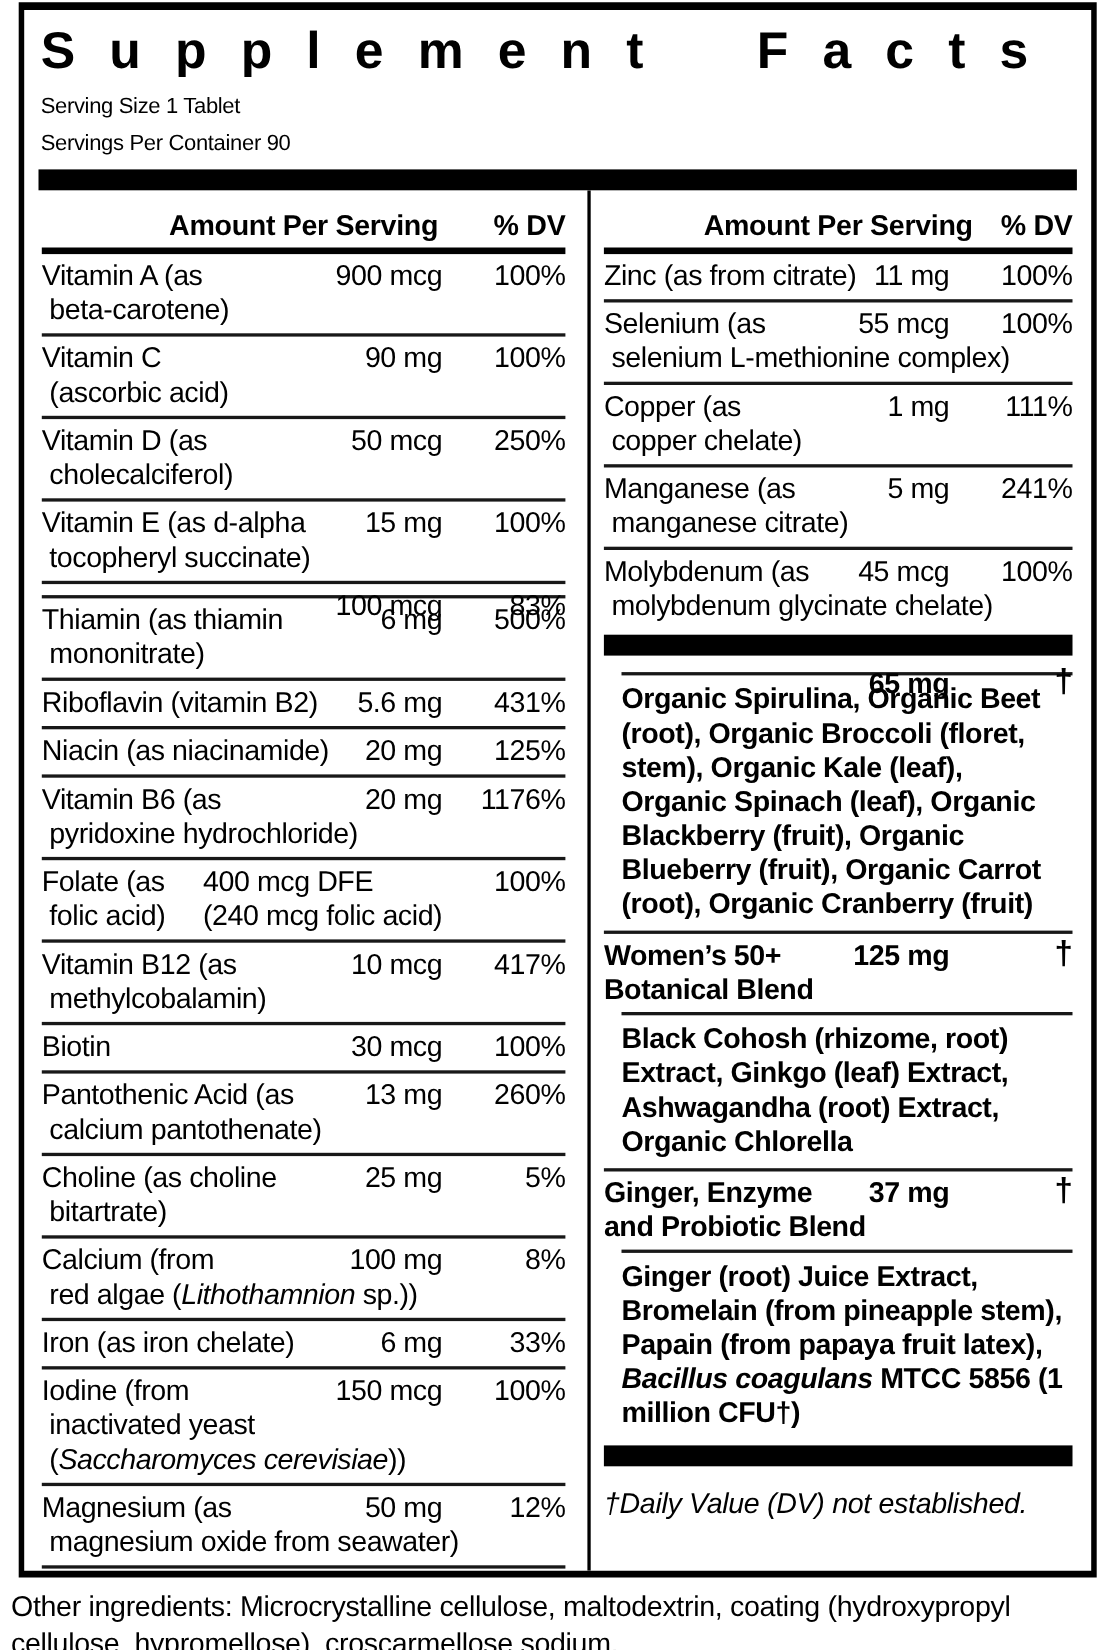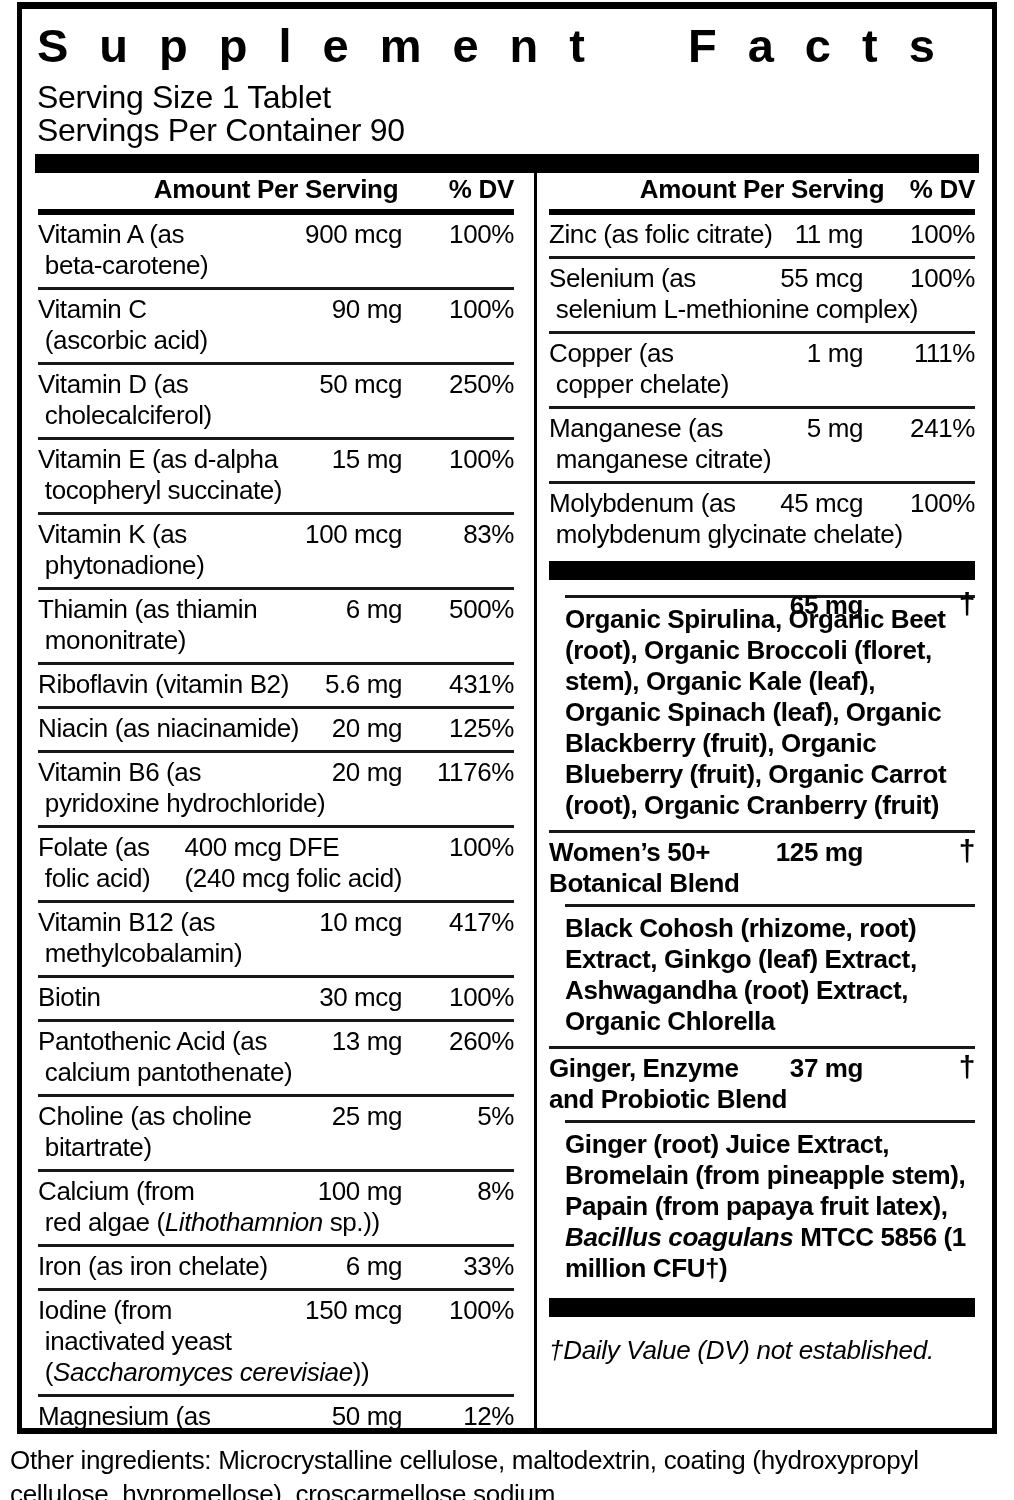--- a/index.html
+++ b/index.html
@@ -13,30 +13,30 @@
     width:980px;height:1432px;
     margin:2px auto 0;
     border:5px solid #000;border-top-width:7px;border-bottom-width:6px;
     display:flex;flex-direction:column;
   }
   .title{
     font-weight:bold;font-size:47px;line-height:1.05;
     letter-spacing:31px;word-spacing:28px;white-space:nowrap;overflow:hidden;
     padding:12px 0 0 15px;
   }
-  .serv{padding:11px 15px 7px;font-size:32px;line-height:33px;letter-spacing:-0.3px;}
+  .serv{padding:11px 15px 7px;font-size:20px;line-height:33px;letter-spacing:-0.3px;}
   .bar{height:19px;background:#000;margin:0 13px;}
   .cols{flex:1;display:flex;overflow:hidden;}
   .col{box-sizing:border-box;}
   .col-left{width:512px;padding:0 20px 0 16px;}
   .col-right{flex:1;border-left:3px solid #000;padding:0 17px 0 12px;}
   .colhead{
     position:relative;text-align:center;
     font-weight:bold;font-size:26px;line-height:30px;
-    padding:1px 0 5px;border-bottom:6px solid #000;letter-spacing:-0.3px;
+    padding:17px 0 5px;border-bottom:6px solid #000;letter-spacing:-0.3px;
   }
   .colhead .dvh{position:absolute;right:0;bottom:5px;}
   .row{
     position:relative;
     border-bottom:3px solid #181818;
     padding:4px 0 6px;
     font-size:26px;line-height:31px;letter-spacing:-0.4px;
   }
   .nm{white-space:pre-wrap;display:block;}
   .amt{position:absolute;top:4px;right:112px;text-align:left;white-space:pre-wrap;}
@@ -91,22 +91,20 @@
   </div>
 
   <div class="row">
     <span class="nm">Vitamin E (as d-alpha
  tocopheryl succinate)</span>
     <span class="amt">15 mg</span>
     <span class="dv">100%</span>
   </div>
 
   <div class="row">
-    <span class="nm">Vitamin K (as
- phytonadione)</span>
     <span class="amt">100 mcg</span>
     <span class="dv">83%</span>
   </div>
 
   <div class="row">
     <span class="nm">Thiamin (as thiamin
  mononitrate)</span>
     <span class="amt">6 mg</span>
     <span class="dv">500%</span>
   </div>
@@ -196,21 +194,21 @@
 
     </div>
 
     <div class="col col-right">
       <div class="colhead">
         <span>Amount Per Serving</span>
         <span class="dvh">% DV</span>
       </div>
       <div id="right-rows">
   <div class="row">
-    <span class="nm">Zinc (as folic citrate)</span>
+    <span class="nm">Zinc (as from citrate)</span>
     <span class="amt">11 mg</span>
     <span class="dv">100%</span>
   </div>
 
   <div class="row">
     <span class="nm">Selenium (as
  selenium L-methionine complex)</span>
     <span class="amt">55 mcg</span>
     <span class="dv">100%</span>
   </div>

